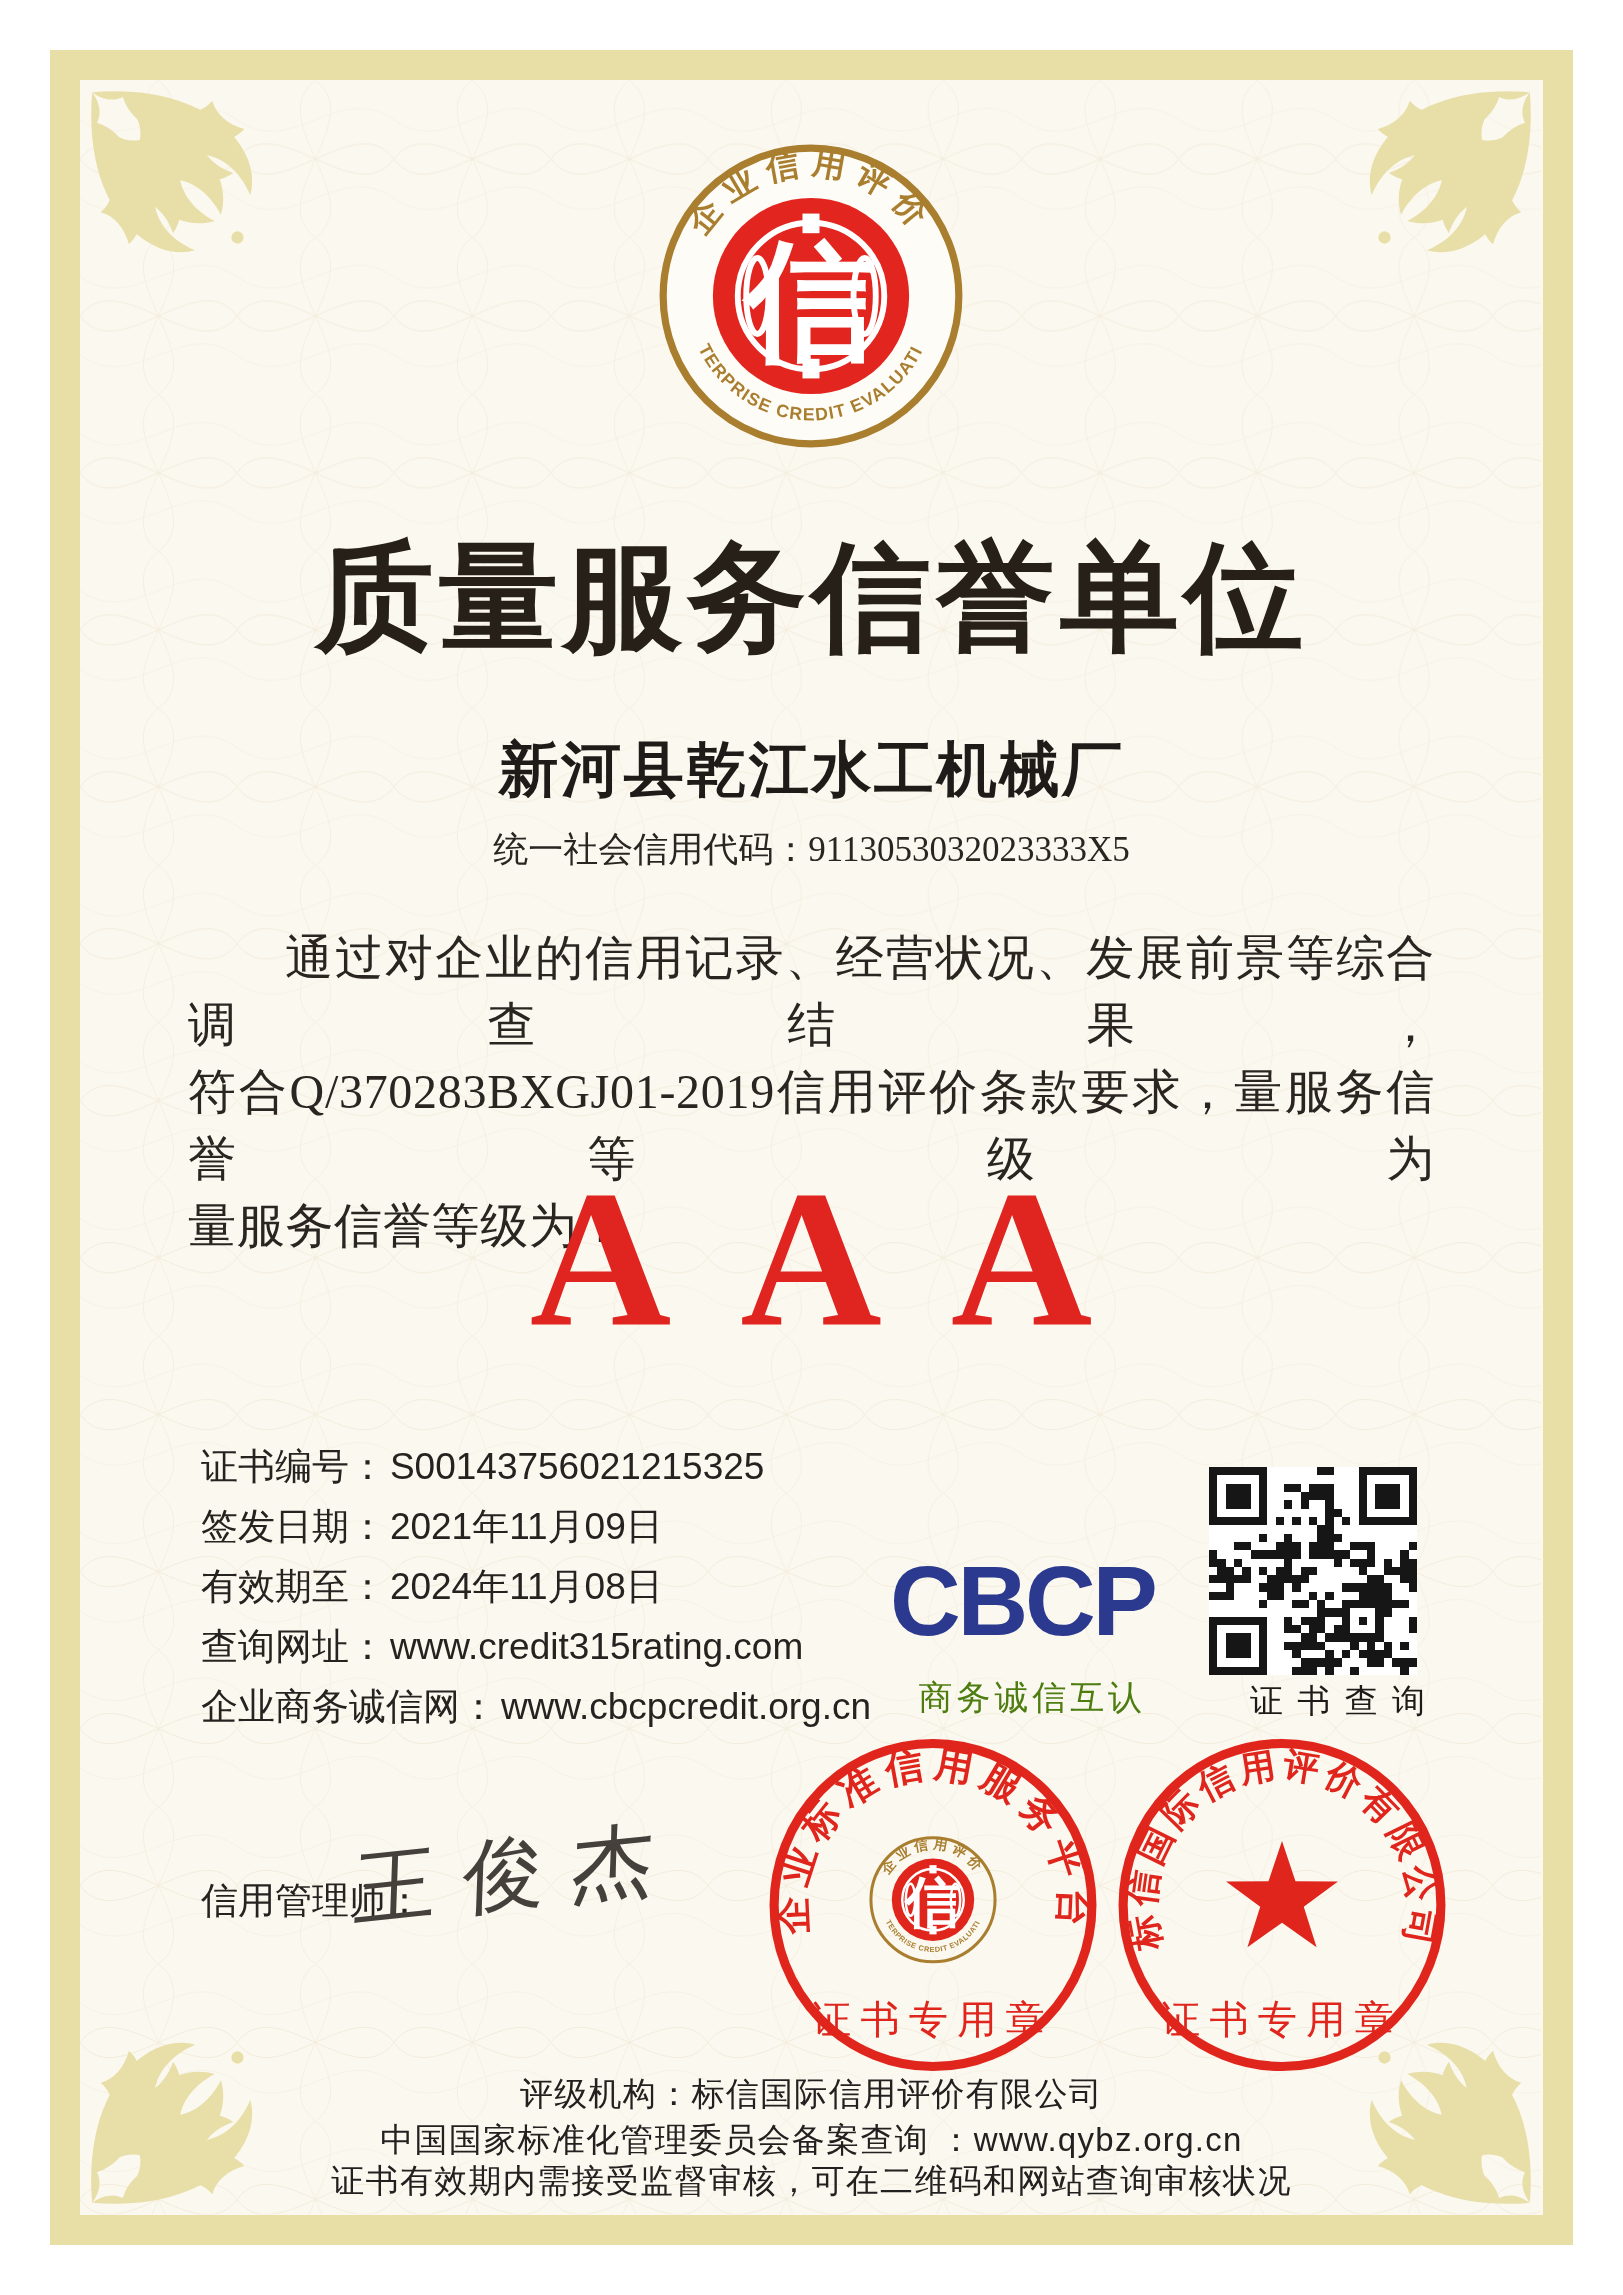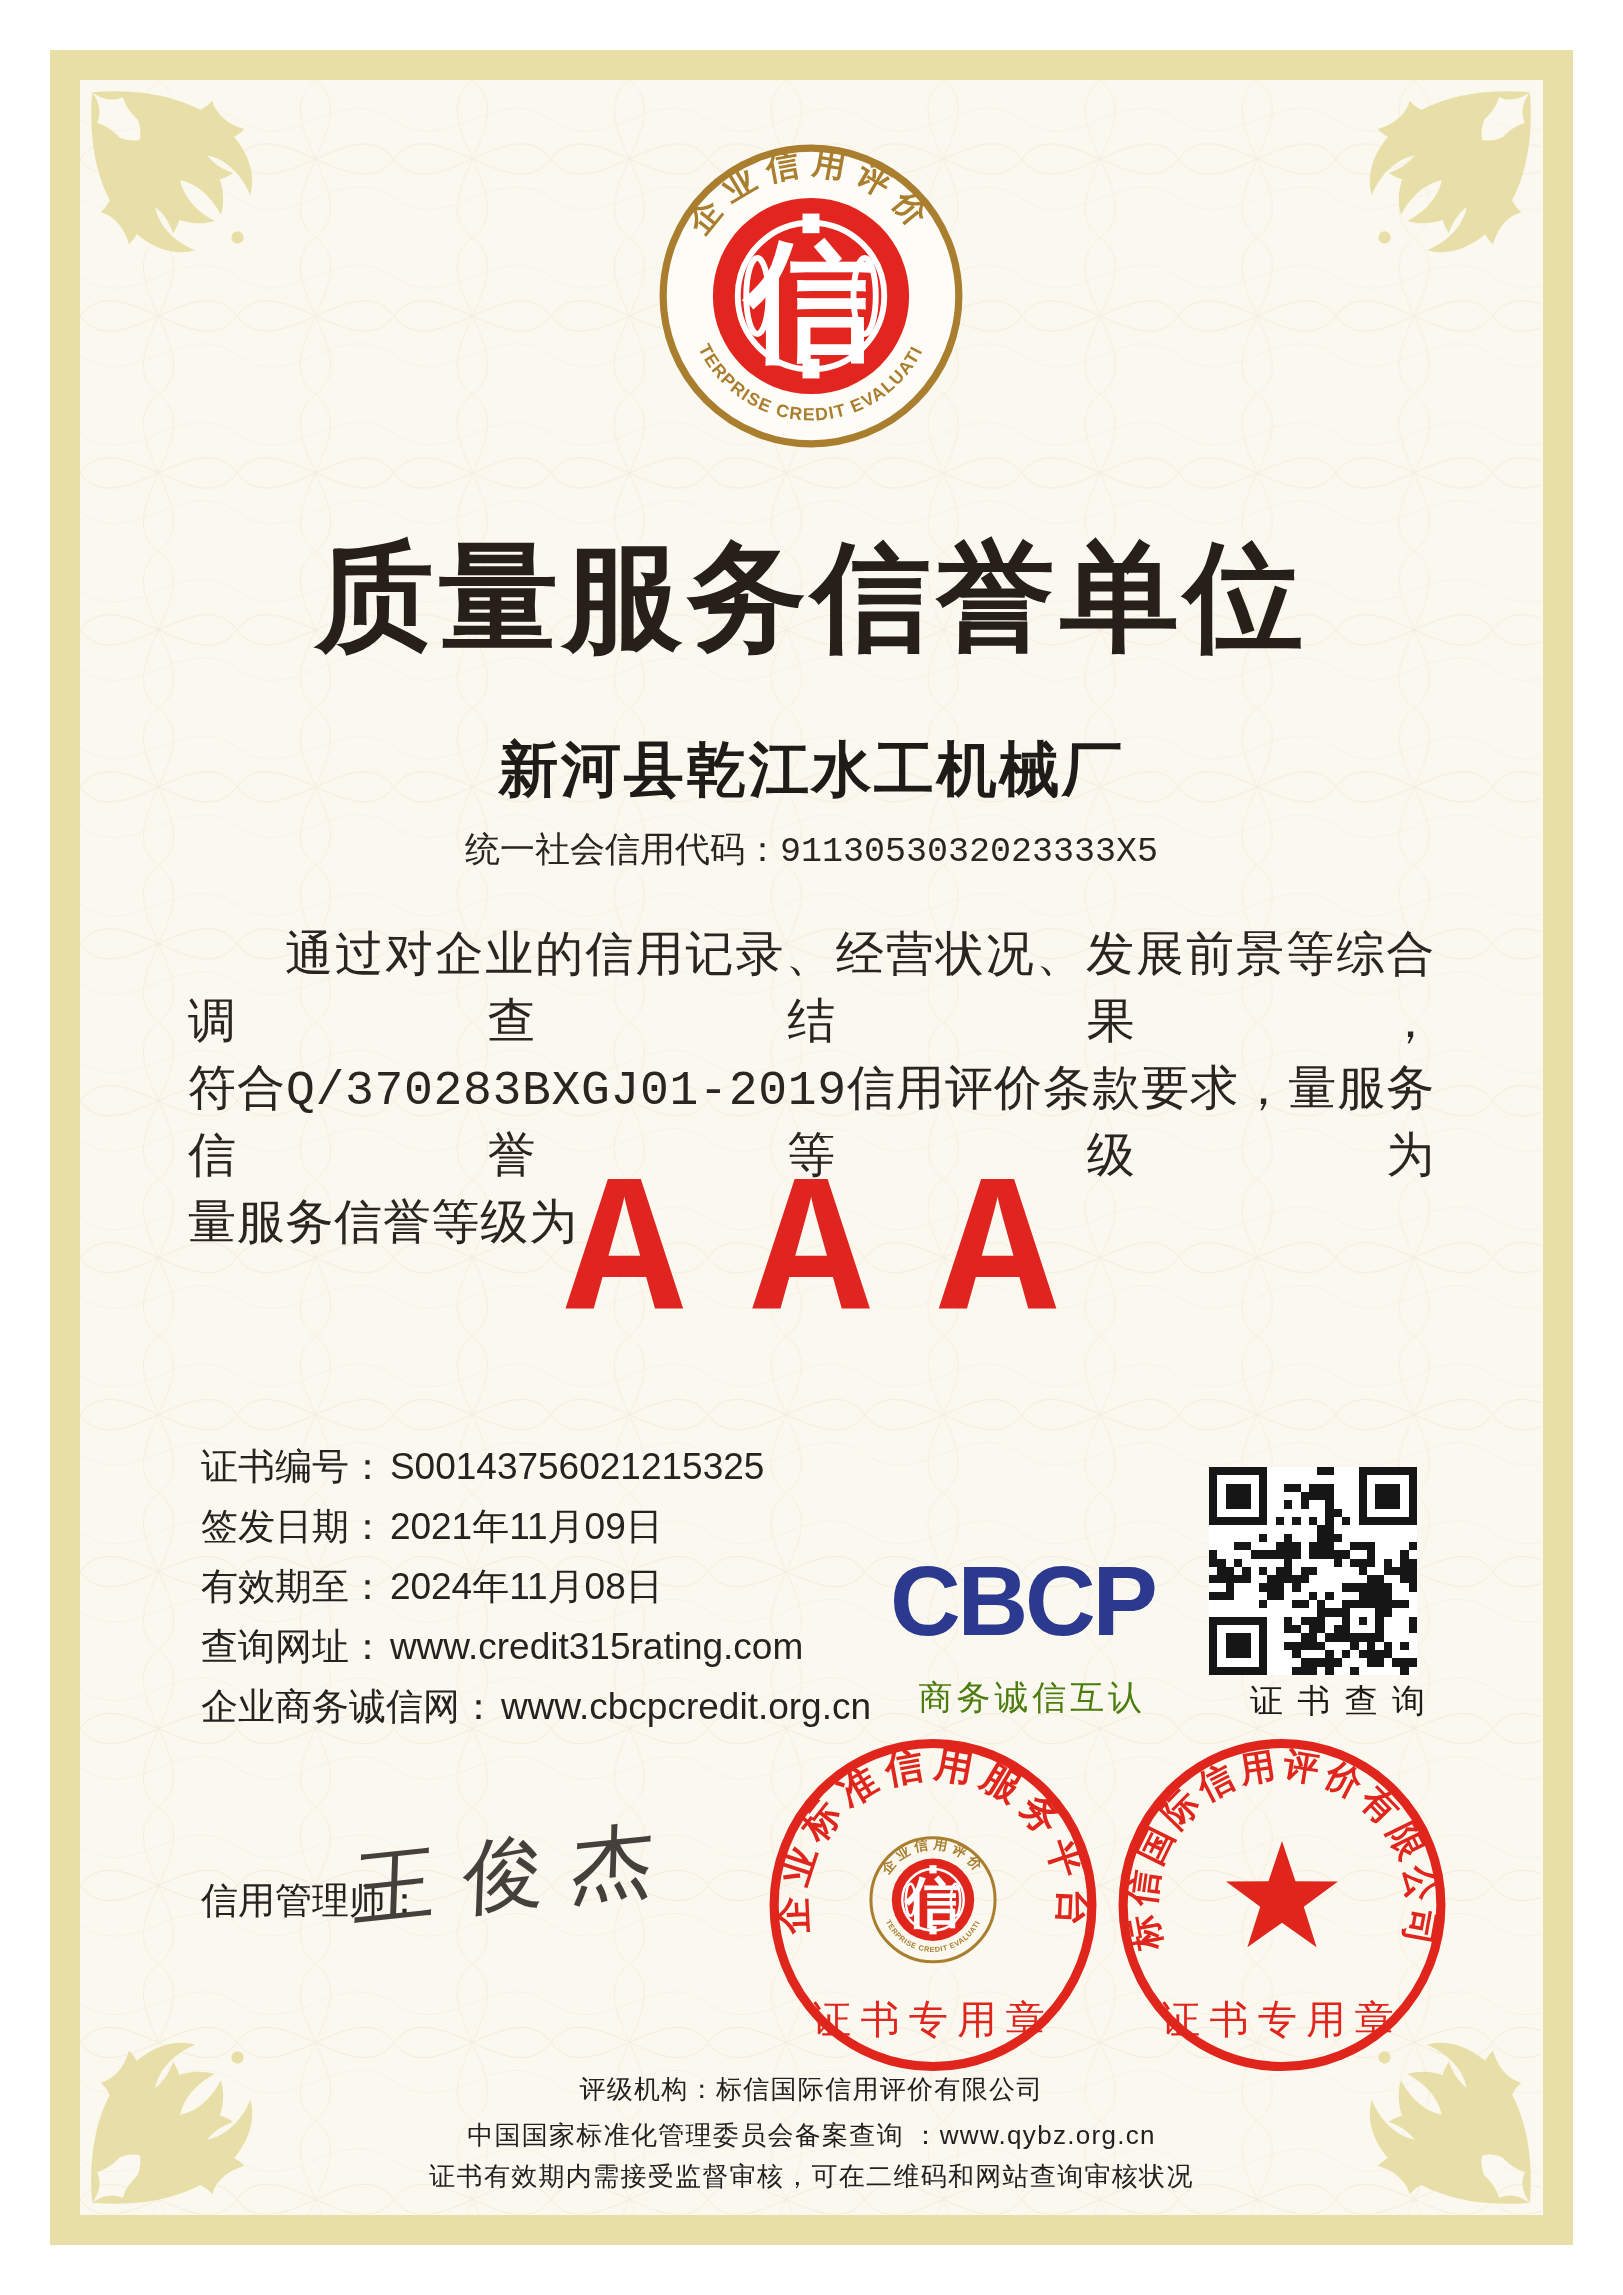--- a/index.html
+++ b/index.html
@@ -1,18 +1,18 @@
 <!DOCTYPE html>
 <html style="font-size:10.5px"><head>
 <meta charset="utf-8">
 <style>
   html,body{margin:0;padding:0;background:#ffffff;}
   .page{position:relative;width:1623px;height:2295px;background:#ffffff;overflow:hidden;
         font-family:"Liberation Sans","DejaVu Sans",sans-serif;}
-  .serif{font-family:Liberation Mono, monospace;}
+  .serif{font-family:Liberation Serif, serif;}
   .sans{font-family:"Liberation Sans","DejaVu Sans",sans-serif;}
 
   
   .frame{position:absolute;left:50px;top:50px;width:1523px;height:2195px;
          background:#fbf8f0;border:30px solid #e8dfa6;box-sizing:border-box;}
   .guilloche{position:absolute;left:80px;top:80px;width:1461px;height:2135px;opacity:.65;}
 
   
   .orn{position:absolute;width:184px;height:184px;}
   .orn.tl{left:86px;top:86px;}
@@ -56,21 +56,21 @@
   .signature{position:absolute;left:353px;top:1819px;font-size:82px;color:#45403c;
         letter-spacing:27.5px;transform:rotate(-6deg) skewX(-8deg);
         font-family:"Liberation Serif","DejaVu Serif",serif;}
   .mgr-num{position:absolute;left:201px;top:1949px;font-size:37px;color:#262220;}
 
   .seal{position:absolute;width:340px;height:340px;}
   .seal.left{left:763px;top:1735px;}
   .seal.right{left:1112px;top:1735px;}
 
   .footer-line{position:absolute;left:0;width:1623px;text-align:center;
-        font-size:26px;color:#232020;letter-spacing:1.3px;}
+        font-size:33px;color:#232020;letter-spacing:1.3px;}
   .f1{top:2072px;} .f2{top:2118px;} .f3{top:2159px;}
 </style>
 </head>
 <body>
 
 <div class="page">
 
   <div class="frame"></div>
 
   <svg class="guilloche" xmlns="http://www.w3.org/2000/svg" viewBox="0 0 2234 3263" width="1461" height="2135">

